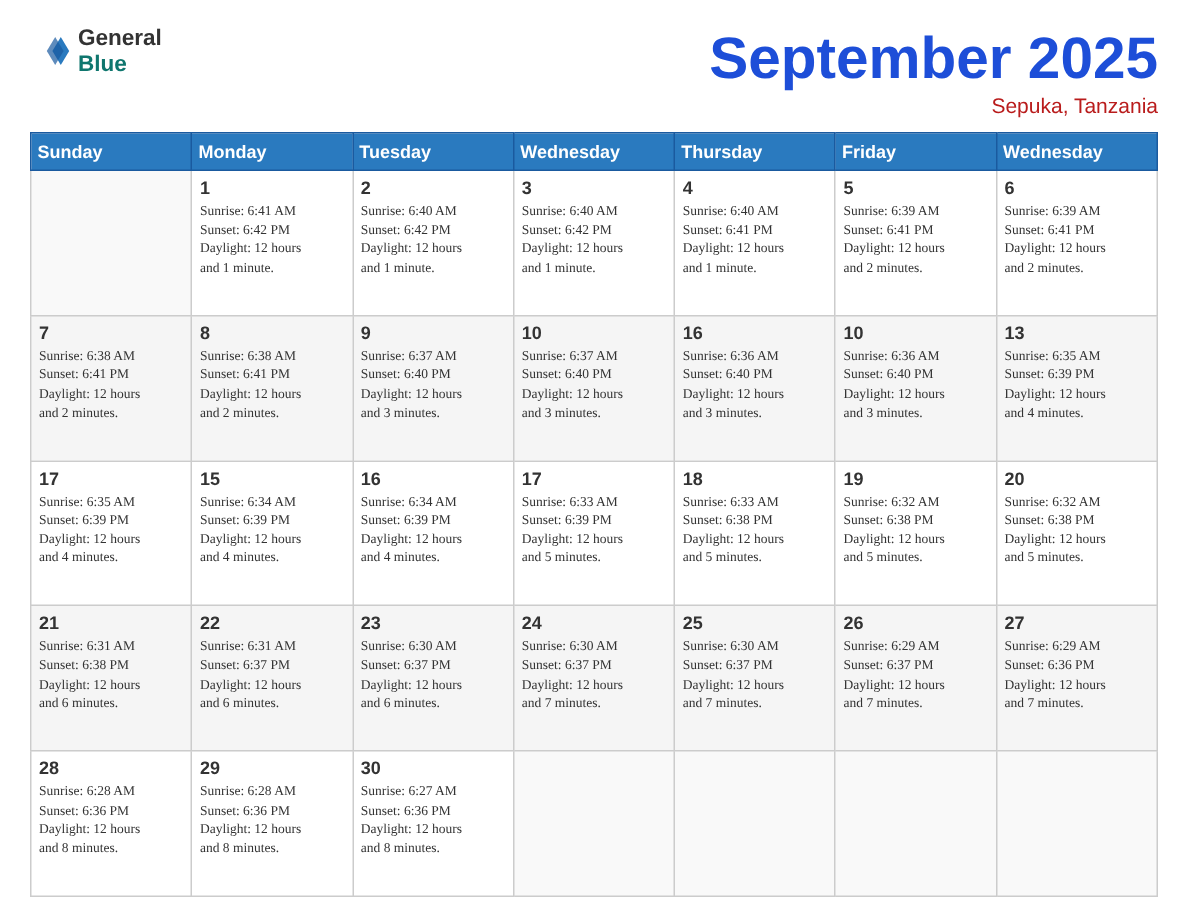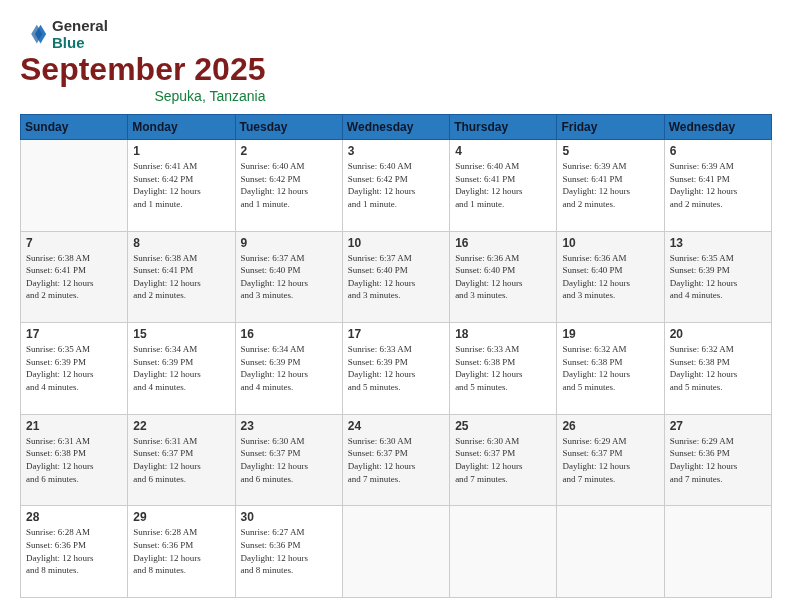--- a/index.html
+++ b/index.html
@@ -15,21 +15,20 @@
       height: 612px;
       padding: 18px 20px 14px 20px;
       display: flex;
       flex-direction: column;
     }
     .header {
       display: flex;
       justify-content: space-between;
       align-items: flex-start;
       margin-bottom: 10px;
-      flex-direction: column;
     }
     .logo {
       display: flex;
       align-items: center;
       gap: 4px;
     }
     .logo-text {
       display: flex;
       flex-direction: column;
       line-height: 1.1;
@@ -45,39 +44,39 @@
       color: #0f766e;
     }
     .logo-icon {
       width: 28px;
       height: 28px;
     }
     .title-block {
       text-align: right;
     }
     .month-title {
-      font-size: 32px;
-      font-weight: bold;
-      color: #7f1d1d;
+      font-size: 39px;
+      font-weight: bold;
+      color: #1d4ed8;
       text-align: center;
     }
     .subtitle {
       font-size: 14px;
-      color: #15803d;
+      color: #b91c1c;
     }
     .calendar {
       flex: 1;
       border: 1px solid #ccc;
       border-collapse: collapse;
       width: 100%;
       table-layout: fixed;
     }
     .calendar th {
       background: #2a7abf;
-      color: #0f172a;
+      color: #ffffff;
       font-size: 12px;
       font-weight: bold;
       padding: 5px 4px;
       text-align: left;
       border: 1px solid #1a5a9f;
     }
     .calendar td {
       border: 1px solid #ccc;
       vertical-align: top;
       padding: 4px 4px 4px 5px;

